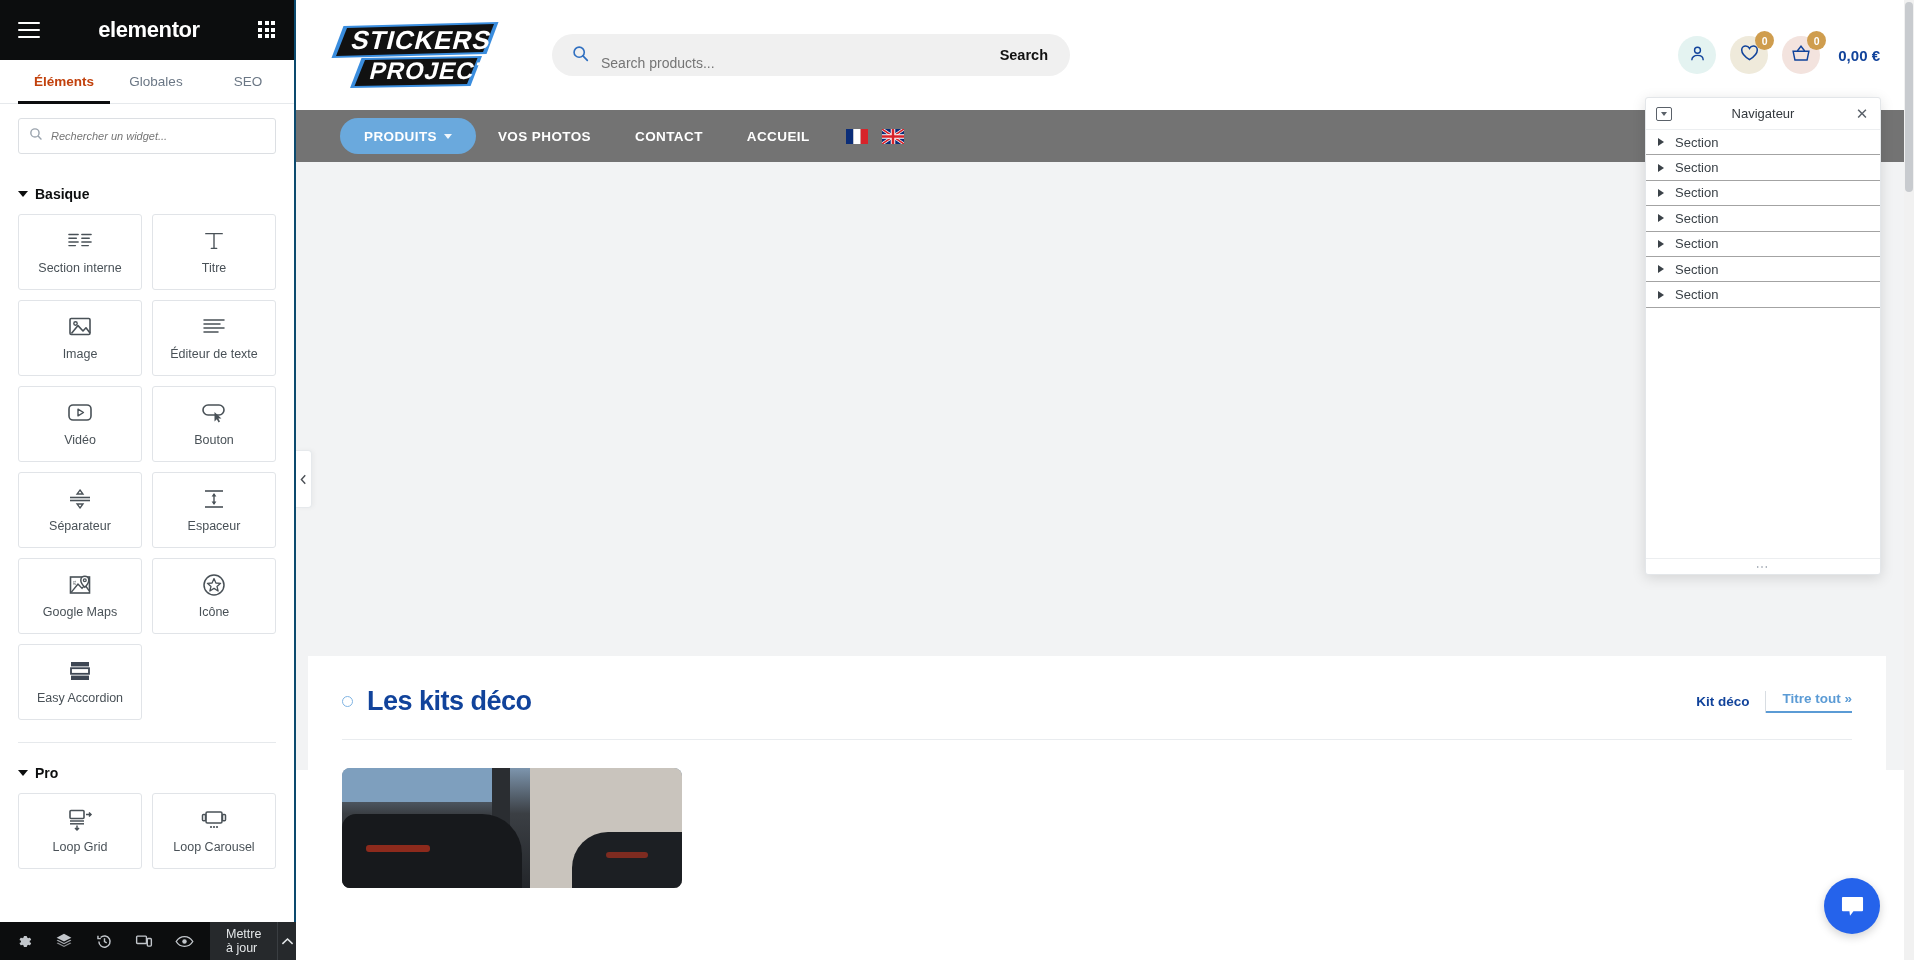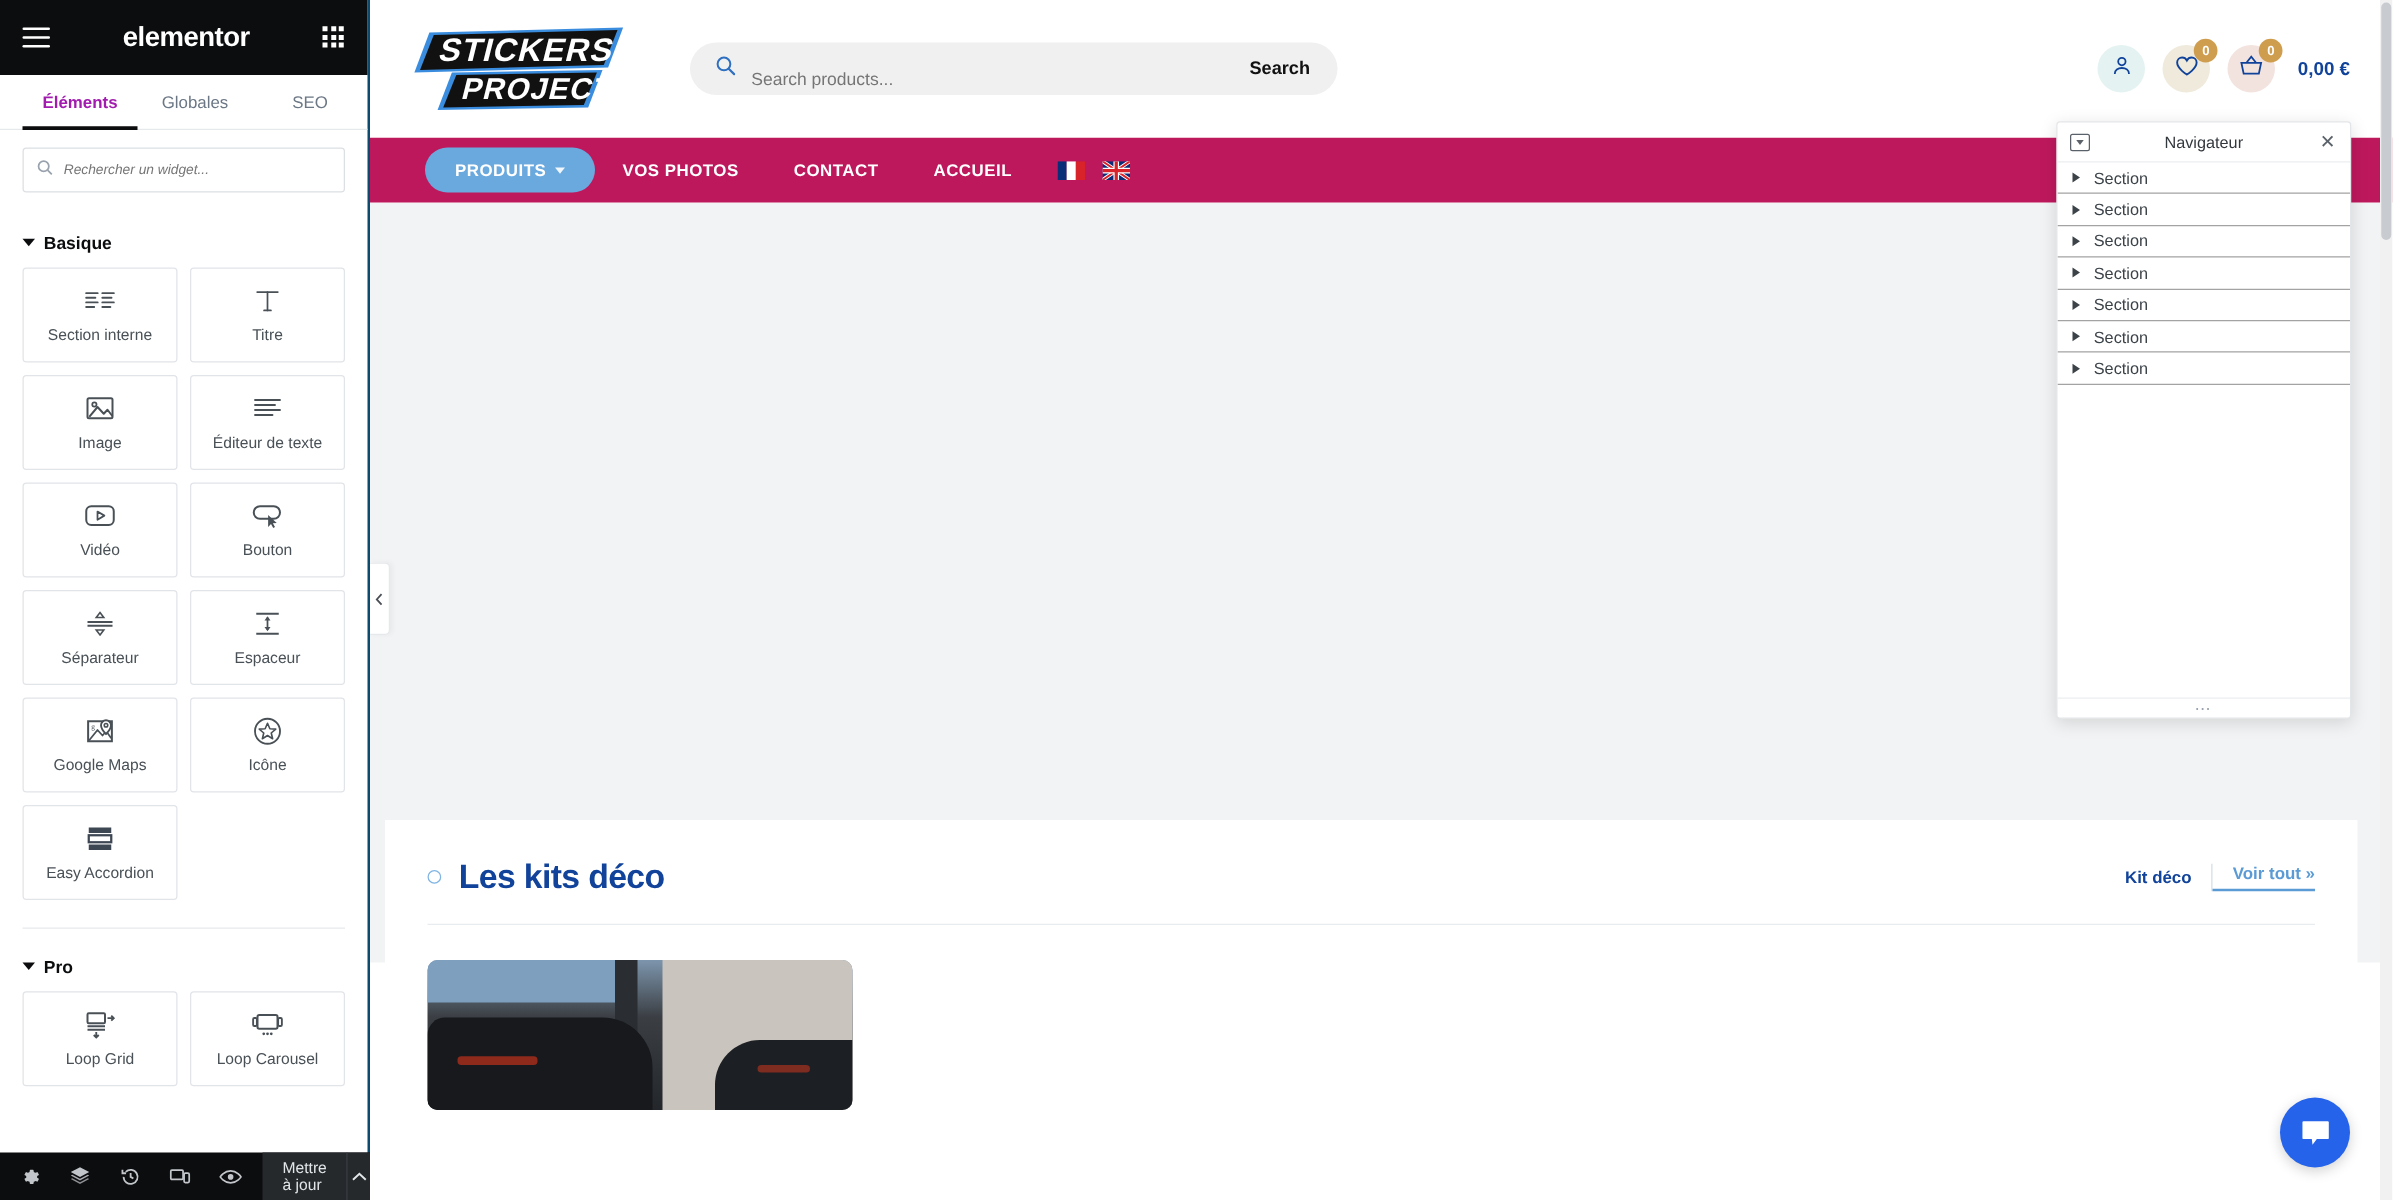--- a/index.html
+++ b/index.html
@@ -27,21 +27,21 @@
     letter-spacing: -0.4px; color: #fff;
   }
   .apps-grid { width: 18px; height: 18px; display:grid; grid-template-columns: repeat(3,1fr); grid-gap:2px; cursor:pointer;}
   .apps-grid i { display:block; width:4px; height:4px; background:#fff; }
 
   .tabs { display:flex; height:44px; border-bottom:1px solid #e6e9ec; flex:0 0 44px; }
   .tab {
     flex:1; display:flex; align-items:center; justify-content:center;
     font-size:13.5px; color:#6b7785; cursor:pointer; position:relative;
   }
-  .tab.active { color:#a21caf; font-weight:600;margin-left:18px; }
+  .tab.active { color:#c2410c; font-weight:600;margin-left:18px; }
   .tab.active::after {
     content:""; position:absolute; left:0; right:0; bottom:-1px; height:3px; background:#0c0d0e;
   }
 
   .search-wrap { padding: 14px 18px 10px; flex:0 0 auto; }
   .search-box {
     display:flex; align-items:center; height:36px; border:1px solid #dcdfe3;
     border-radius:3px; padding: 0 10px; gap:8px;
   }
   .search-box input {
@@ -116,21 +116,21 @@
   .circ.wish { background:#efeadb; }
   .circ.cart { background:#f3e3de; }
   .badge {
     position:absolute; top:-5px; right:-6px; width:19px; height:19px; border-radius:50%;
     background:#cf9d4e; color:#fff; font-size:10.5px; font-weight:700;
     display:flex; align-items:center; justify-content:center;
   }
   .cart-total { font-size:15px; font-weight:700; color:#11439b; margin-left:4px; }
 
   .navbar {
-    height:52px; background:#be185d; display:flex; align-items:center; padding-left:44px; gap:0;
+    height:52px; background:#737373; display:flex; align-items:center; padding-left:44px; gap:0;
     position:relative; z-index:4;
   }
   .navitem {
     color:#fff; font-size:13.5px; font-weight:700; letter-spacing:0.4px;
     padding: 0 22px; display:flex; align-items:center; gap:7px; height:36px; cursor:pointer;
   }
   .navitem.pill { background:#6aa9dd; border-radius:18px; padding:0 24px; }
   .flag { width:22px; height:15px; margin-left:14px; cursor:pointer; display:block; border:0; }
   .nav-caret { width:0;height:0;border-left:4px solid transparent;border-right:4px solid transparent;border-top:5px solid #fff; opacity:.9;}
 
@@ -574,21 +574,21 @@
     <div class="canvas-body">
       <div class="grayband"></div>
 
       <section class="kits-section">
         <div class="kits-head">
           <span class="kits-bullet"></span>
           <h2 class="kits-title">Les kits déco</h2>
           <div class="kits-actions">
             <span class="kit-deco">Kit déco</span>
             <span class="vsep"></span>
-            <span class="voir-tout">Voir tout »</span>
+            <span class="voir-tout">Titre tout »</span>
           </div>
         </div>
         <div class="kits-rule"></div>
         <div class="prodcard">
           <div class="sky"></div>
           <div class="wall"></div>
           <div class="pole"></div>
           <div class="car-a"></div>
           <div class="car-b"></div>
           <div class="red-a"></div>

